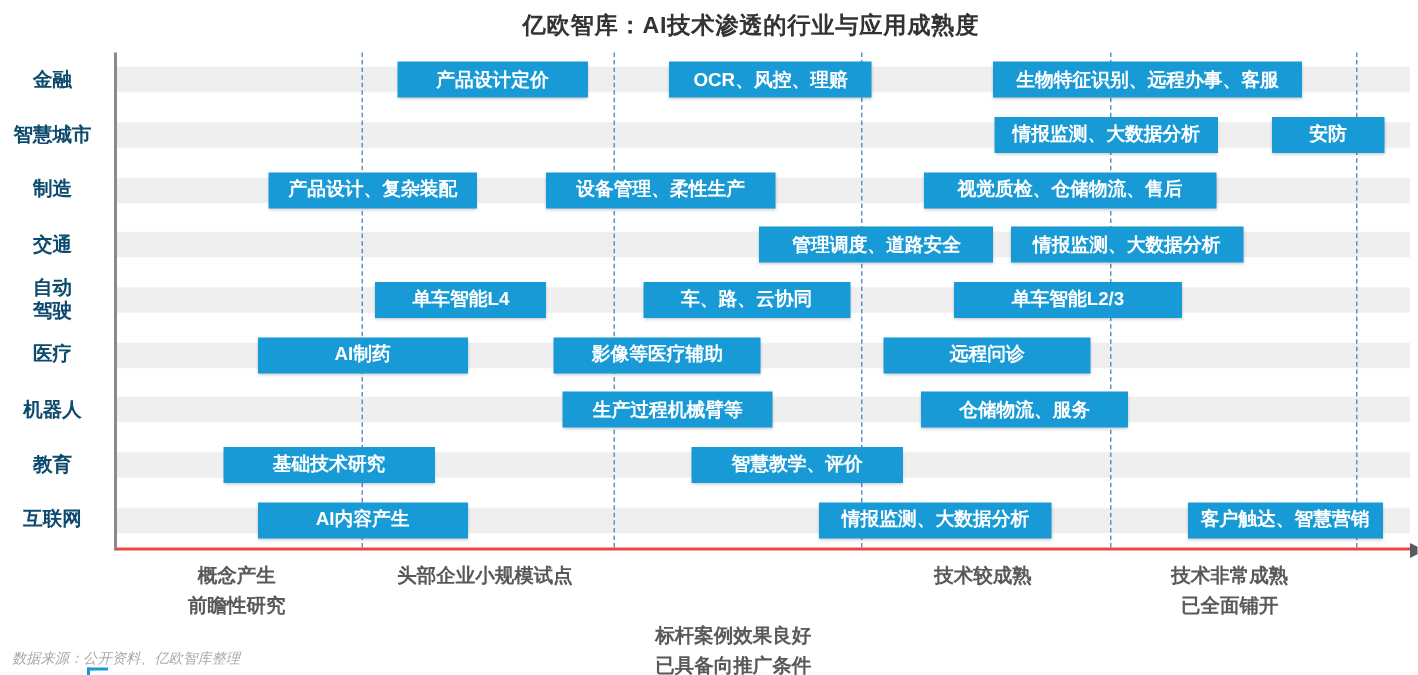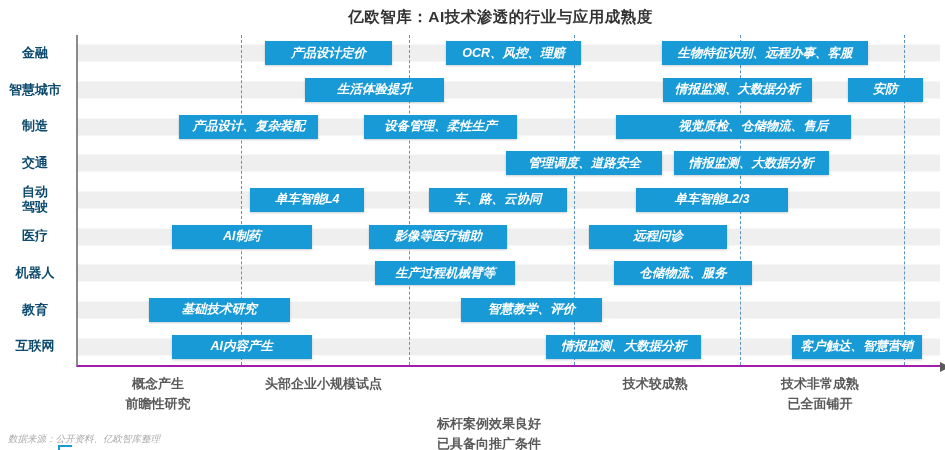--- a/index.html
+++ b/index.html
@@ -14,21 +14,21 @@
   .labels-col{
     position:absolute;left:0;top:35px;width:70px;height:330px;
     display:flex;flex-direction:column;
   }
   .row-label{
     flex:1;display:flex;flex-direction:column;align-items:center;justify-content:center;
     font-weight:bold;font-size:13px;color:#0c4a6e;line-height:1.15;text-align:center;
   }
   .plot{
     position:absolute;left:76px;top:35px;width:862px;height:330px;
-    border-left:2px solid #8a8a8a;border-bottom:2px solid #a21caf;font-style:italic;
+    border-left:2px solid #8a8a8a;border-bottom:2px solid #ef4444;
   }
   .rows-wrap{position:absolute;left:0;top:0;width:100%;height:100%;}
   .row{position:relative;height:11.1111%;}
   .band{
     position:absolute;left:0;right:0;top:50%;transform:translateY(-50%);
     height:17px;background:#efefef;
   }
   .gridline{
     position:absolute;top:0;bottom:0;width:0;
     border-left:1px dashed #5b93c8;z-index:1;
@@ -96,29 +96,28 @@
 <div class="plot">
   <div class="rows-wrap">
       <div class="row">
         <div class="band"></div>
         <div class="app-box" style="left: 21.7%; width: 14.7%;">产品设计定价</div>
         <div class="app-box" style="left: 42.7%; width: 15.7%;">OCR、风控、理赔</div>
         <div class="app-box" style="left: 67.7%; width: 24%;">生物特征识别、远程办事、客服</div>
       </div>
       <div class="row">
         <div class="band"></div>
-        <div class="app-box" style="left: 26.3%; width: 16.2%;">生活体验提升</div>
         <div class="app-box" style="left: 67.9%; width: 17.2%;">情报监测、大数据分析</div>
         <div class="app-box" style="left: 89.3%; width: 8.7%;">安防</div>
       </div>
       <div class="row">
         <div class="band"></div>
         <div class="app-box" style="left: 11.7%; width: 16.2%;">产品设计、复杂装配</div>
         <div class="app-box" style="left: 33.2%; width: 17.7%;">设备管理、柔性生产</div>
-        <div class="app-box" style="left: 62.4%; width: 22.6%; padding-left: 40px;">视觉质检、仓储物流、售后</div>
+        <div class="app-box" style="left: 62.4%; width: 22.6%;">视觉质检、仓储物流、售后</div>
       </div>
       <div class="row">
         <div class="band"></div>
         <div class="app-box" style="left: 49.7%; width: 18.1%;">管理调度、道路安全</div>
         <div class="app-box" style="left: 69.1%; width: 18%;">情报监测、大数据分析</div>
       </div>
       <div class="row">
         <div class="band"></div>
         <div class="app-box" style="left: 20%; width: 13.2%;">单车智能L4</div>
         <div class="app-box" style="left: 40.7%; width: 16%;">车、路、云协同</div>

